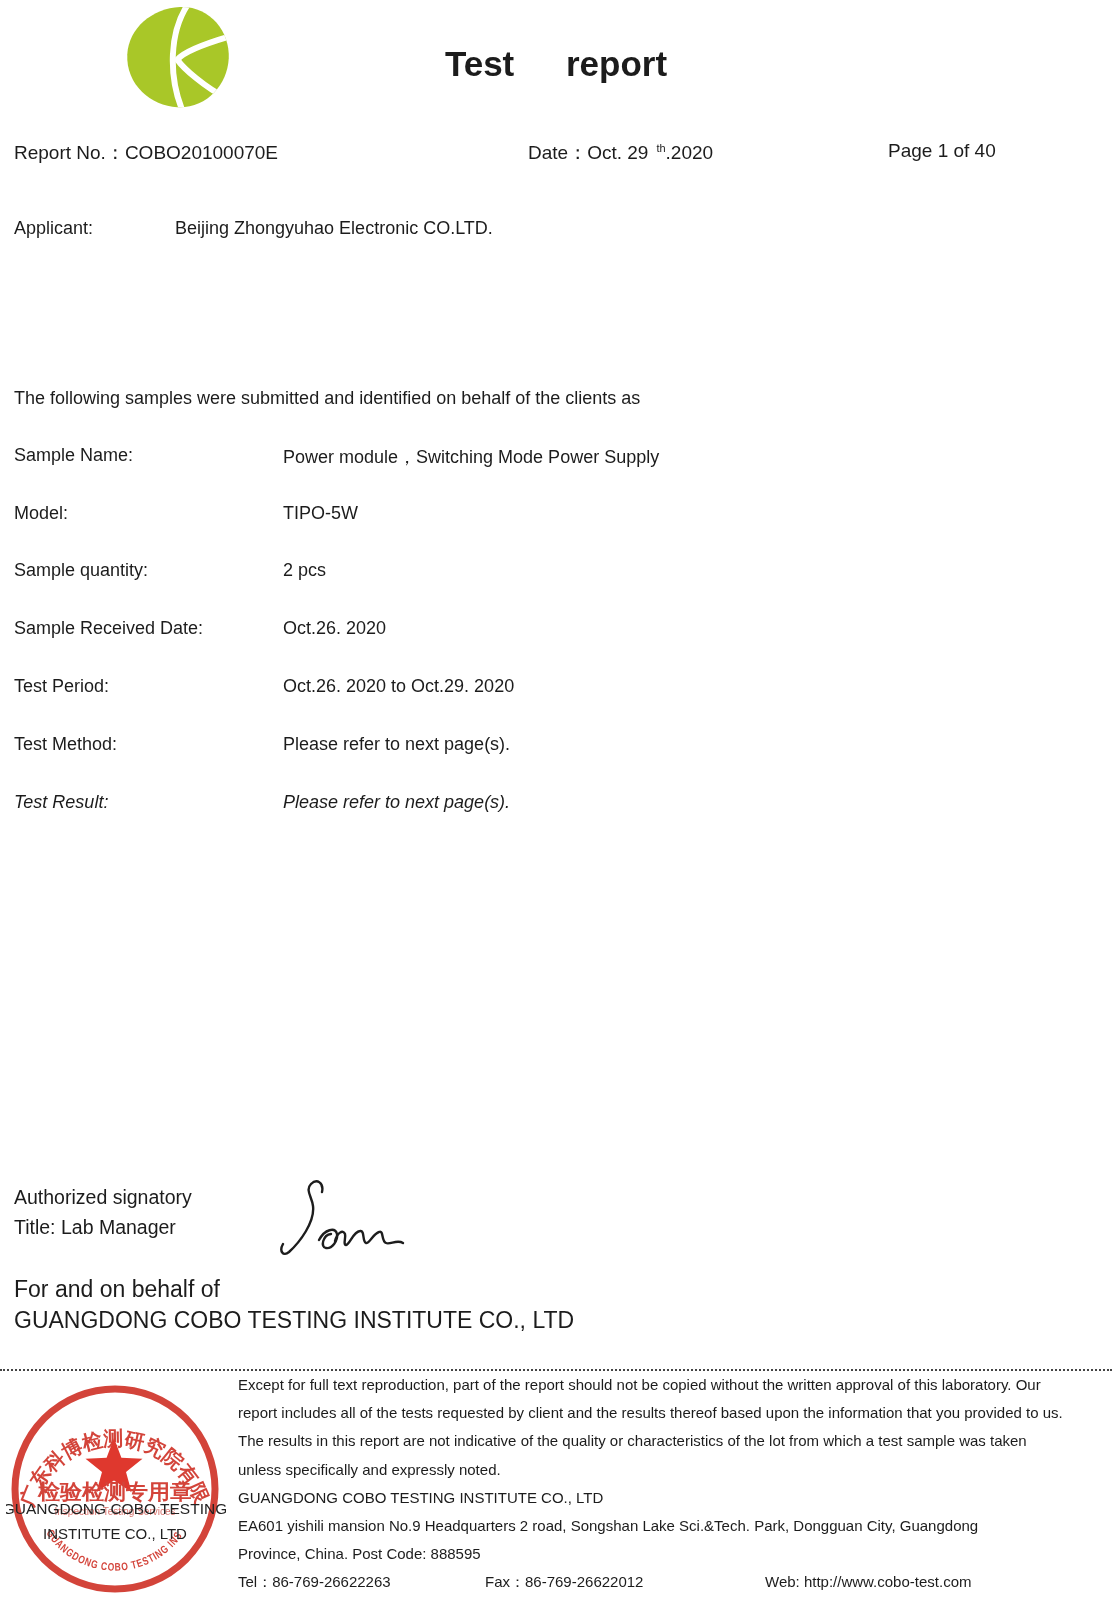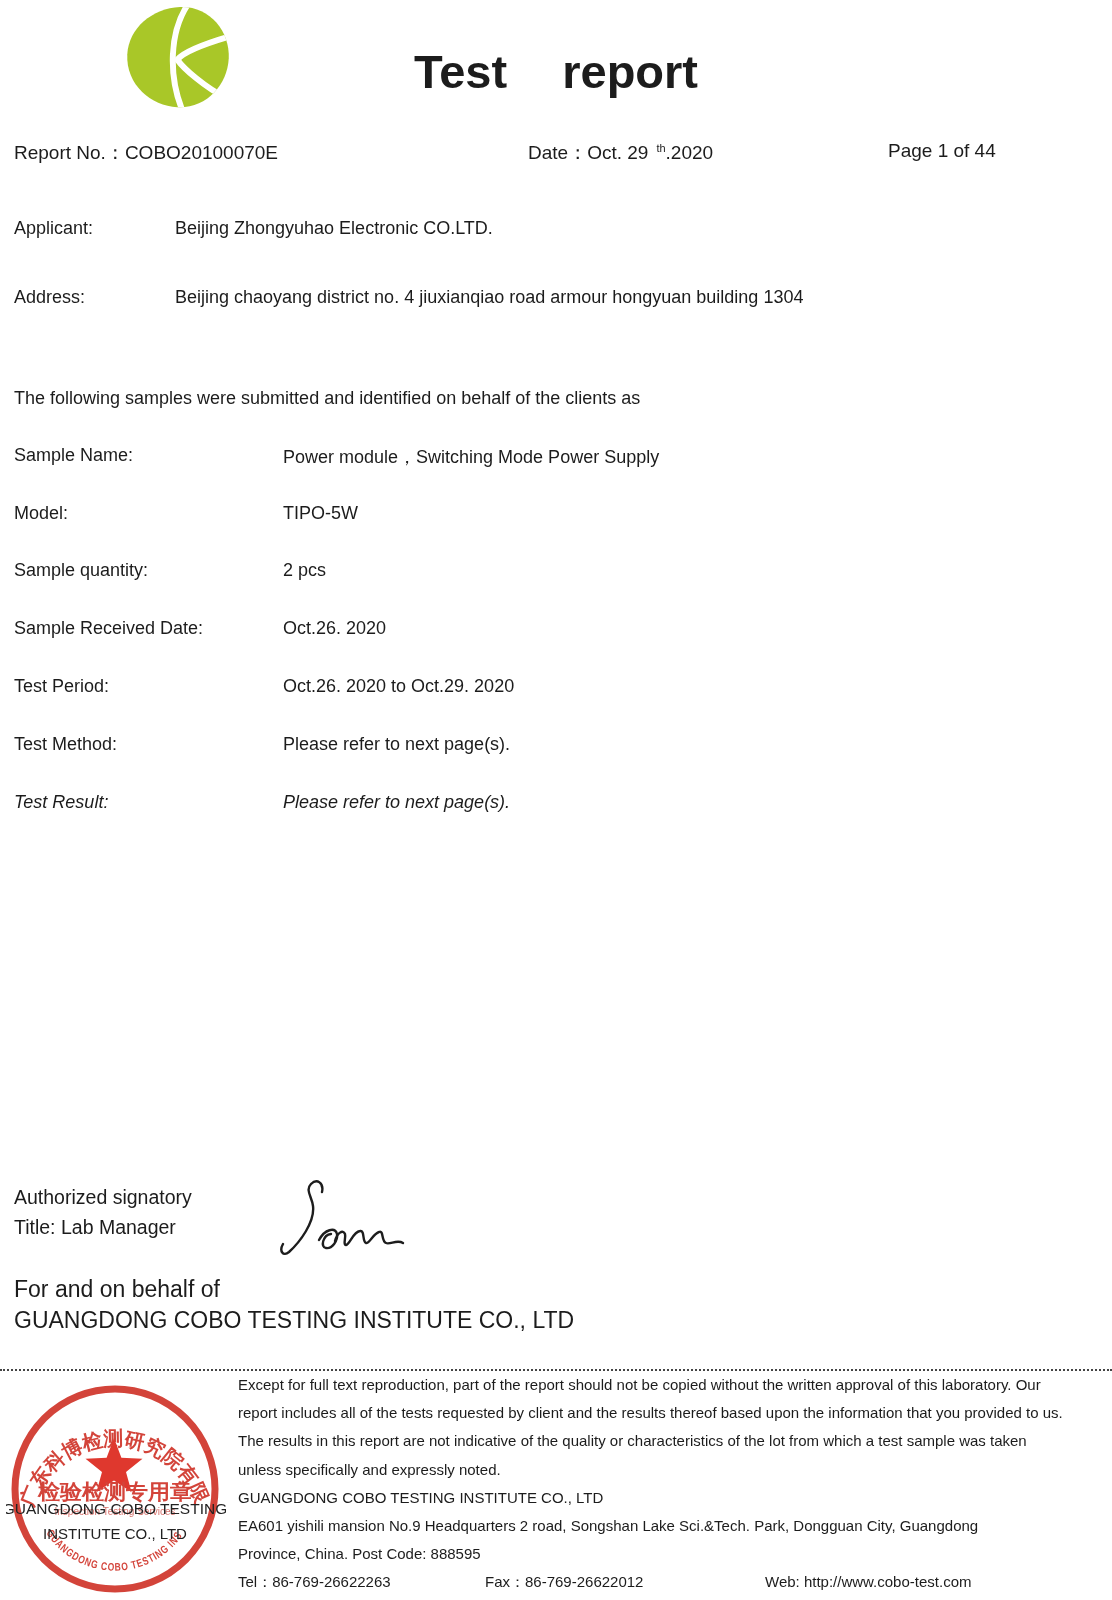--- a/index.html
+++ b/index.html
@@ -11,21 +11,21 @@
     color:#1c1c1c;
     overflow:hidden;
   }
   .abs{position:absolute;white-space:nowrap;}
 
   
   .logo{left:122px;top:4px;width:112px;height:118px;}
   .doc-title{
     left:0;top:44px;width:100%;
     text-align:center;
-    font-size:47px;font-weight:700;
+    font-size:35px;font-weight:700;
     word-spacing:42px;
     letter-spacing:0px;
   }
   .meta{font-size:19px;top:140px;}
   .meta-report{left:14px;}
   .meta-date{left:528px;}
   .meta-date sup{font-size:11px;vertical-align:super;line-height:0;padding-left:8px;}
   .meta-page{left:888px;}
 
   
@@ -68,29 +68,25 @@
   </svg>
 
   <div class="abs doc-title">Test report</div>
 
   <div class="abs meta meta-report">
     <span>Report No.：</span><span>COBO20100070E</span>
   </div>
   <div class="abs meta meta-date">
     <span>Date：</span><span>Oct. 29</span><sup>th</sup><span>.2020</span>
   </div>
-  <div class="abs meta meta-page">Page 1 of 44</div>
+  <div class="abs meta meta-page">Page 1 of 40</div>
 
   <div class="abs row" style="top:218px;left:0;width:1112px;height:24px;">
     <span class="lbl">Applicant:</span>
     <span class="val v175">Beijing Zhongyuhao Electronic CO.LTD.</span>
-  </div>
-  <div class="abs row" style="top:287px;left:0;width:1112px;height:24px;">
-    <span class="lbl">Address:</span>
-    <span class="val v175">Beijing chaoyang district no. 4 jiuxianqiao road armour hongyuan building 1304</span>
   </div>
 
   <div class="abs row" style="top:388px;left:14px;">The following samples were submitted and identified on behalf of the clients as</div>
 
   <div class="abs row" style="top:445px;left:0;width:1112px;height:24px;">
     <span class="lbl">Sample Name:</span>
     <span class="val v283">Power module，Switching Mode Power Supply</span>
   </div>
   <div class="abs row" style="top:503px;left:0;width:1112px;height:24px;">
     <span class="lbl">Model:</span>

